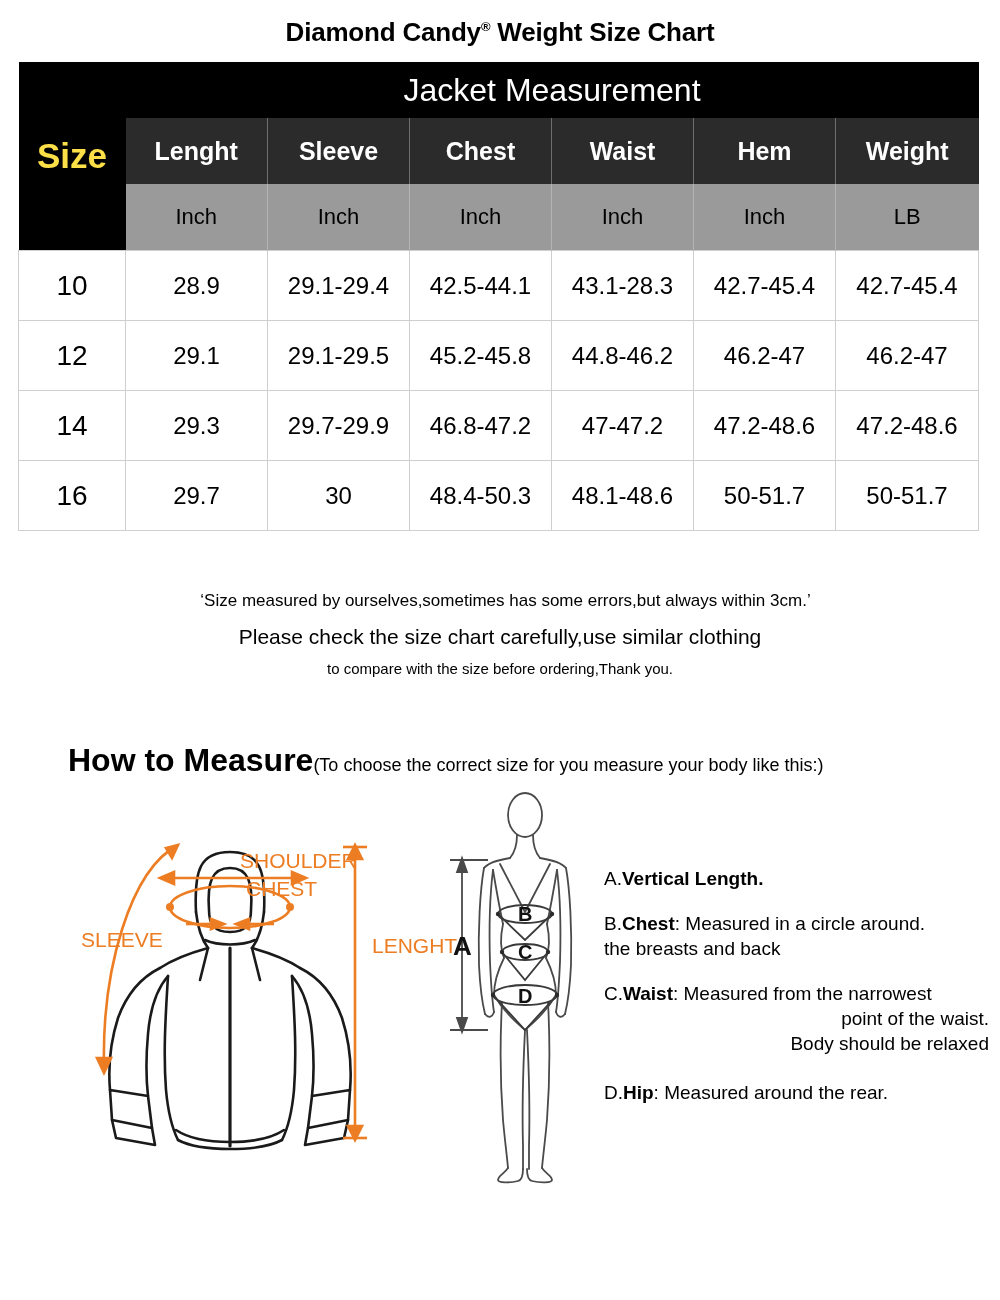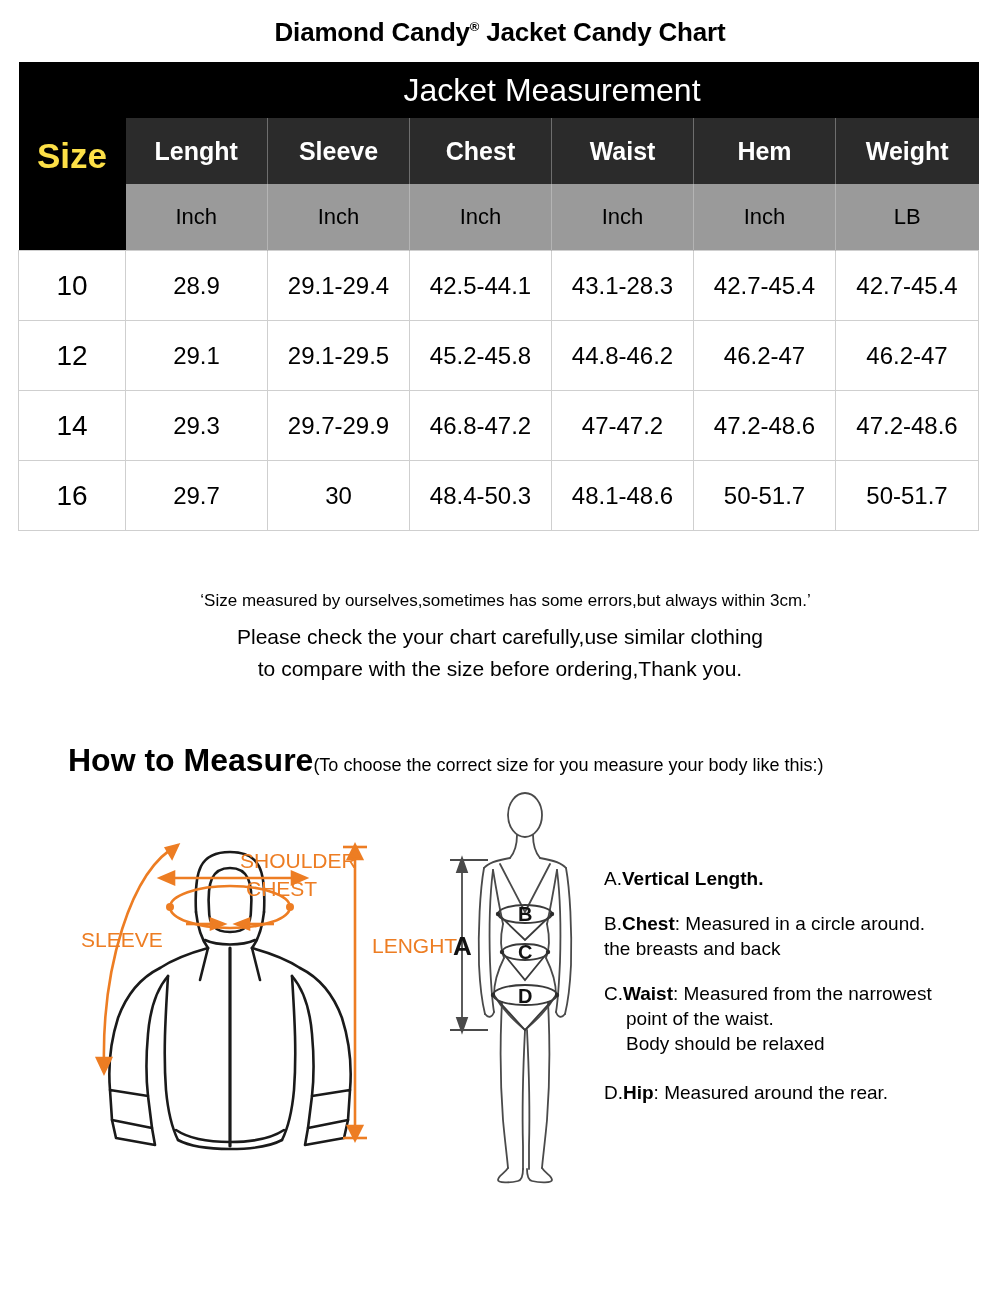--- a/index.html
+++ b/index.html
@@ -74,21 +74,21 @@
     background:#fff;
   }
 
   
   .notes{
     position:absolute; left:0; top:588px; width:1000px;
     text-align:center;
   }
   .note-1{font-size:17px; line-height:26px;padding-left:11px;}
   .note-2{font-size:21px; line-height:32px; margin-top:7px;}
-  .note-3{font-size:21px; line-height:32px;}
+  .note-3{font-size:15px; line-height:32px;}
 
   
   .howto{
     position:absolute; left:68px; top:742px;
     white-space:nowrap;
   }
   .howto-main{font-size:32px; font-weight:bold;}
   .howto-sub{font-size:18px; font-weight:normal;}
 
   
@@ -97,30 +97,30 @@
   .body-svg{position:absolute; left:440px; top:0;}
 
   
   .legend{
     position:absolute; left:604px; top:866px; width:385px;
     font-size:19px; line-height:25px;
   }
   .legend p{margin:0 0 20px 0;}
   .legend p:last-child{margin-bottom:0;}
   .legend b{font-weight:bold;}
-  .legend .indent{display:block; padding-left:22px;}
+  .legend .indent{display:block; padding-left:22px;text-align:right;}
   .legend .gap-c{margin-bottom:24px;}
 </style>
 </head>
 <body>
 
 <div class="page">
 
   <div class="chart-title">
-    <span>Diamond Candy</span><sup>®</sup><span> Jacket Candy Chart</span>
+    <span>Diamond Candy</span><sup>®</sup><span> Weight Size Chart</span>
   </div>
 
   <table class="size-table">
     <colgroup>
       <col class="col-size">
         <col class="col-m">
         <col class="col-m">
         <col class="col-m">
       <col class="col-m">
         <col class="col-m">
@@ -183,21 +183,21 @@
         <td class="cell-val">48.4-50.3</td>
         <td class="cell-val">48.1-48.6</td>
         <td class="cell-val">50-51.7</td>
         <td class="cell-val">50-51.7</td>
       </tr>
     </tbody>
   </table>
 
   <div class="notes">
     <div class="note-1">‘Size measured by ourselves,sometimes has some errors,but always within 3cm.’</div>
-    <div class="note-2">Please check the your chart carefully,use similar clothing</div>
+    <div class="note-2">Please check the size chart carefully,use similar clothing</div>
     <div class="note-3">to compare with the size before ordering,Thank you.</div>
   </div>
 
   <div class="howto">
     <span class="howto-main">How to Measure</span><span class="howto-sub">(To choose the correct size for you measure your body like this:)</span>
   </div>
 
   <div class="figures">
 
     <svg class="jacket-svg" width="460" height="400" viewBox="0 0 460 400">

